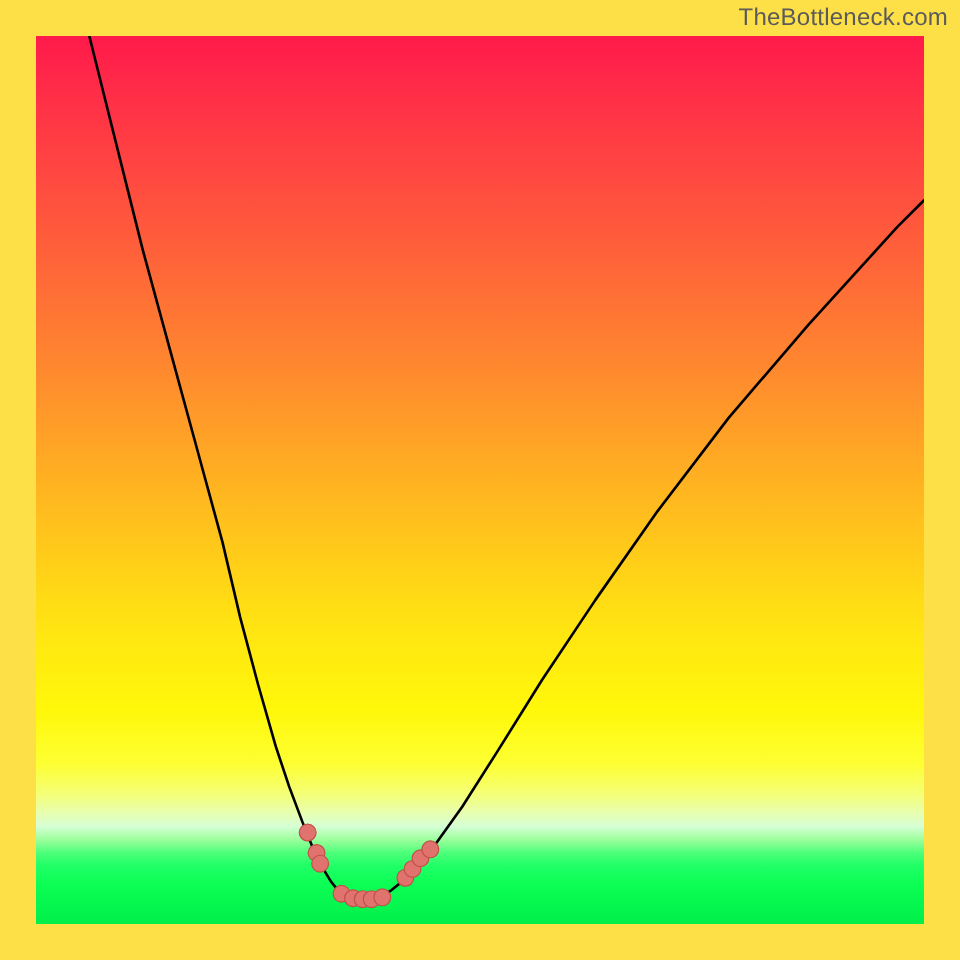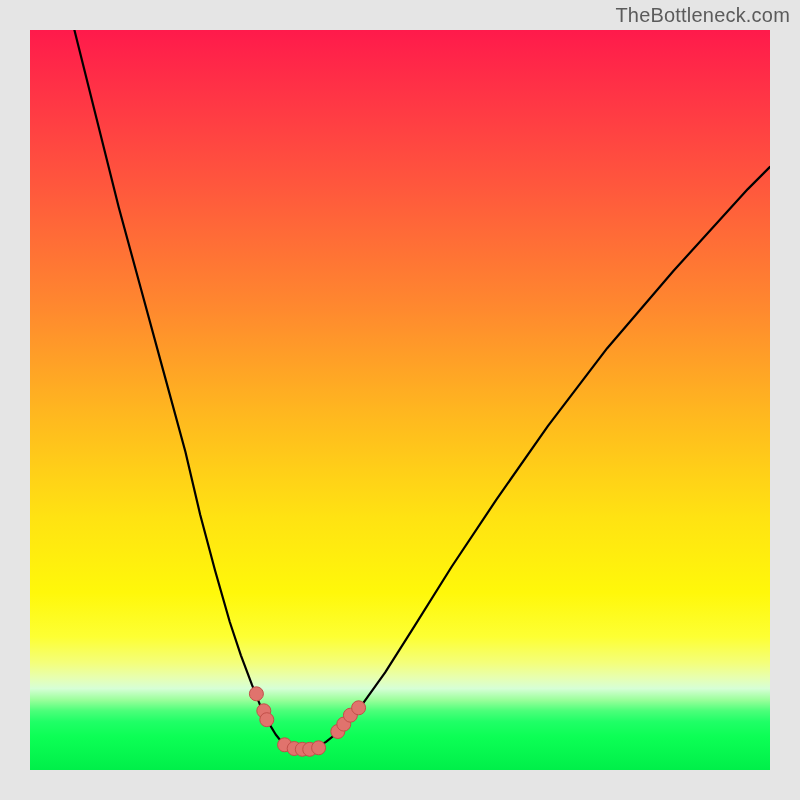--- a/index.html
+++ b/index.html
@@ -10,21 +10,21 @@
     background: #000;
     overflow: hidden;
     font-family: Arial, Helvetica, sans-serif;
   }
   .frame {
     position: absolute;
     left: 0;
     top: 0;
     width: 800px;
     height: 800px;
-    background: #e5e5e5;
+    background: #fde047;
   }
   .plot-area {
     position: absolute;
     left: 30px;
     top: 30px;
     width: 740px;
     height: 740px;
     overflow: hidden;
   }
   .gradient {

